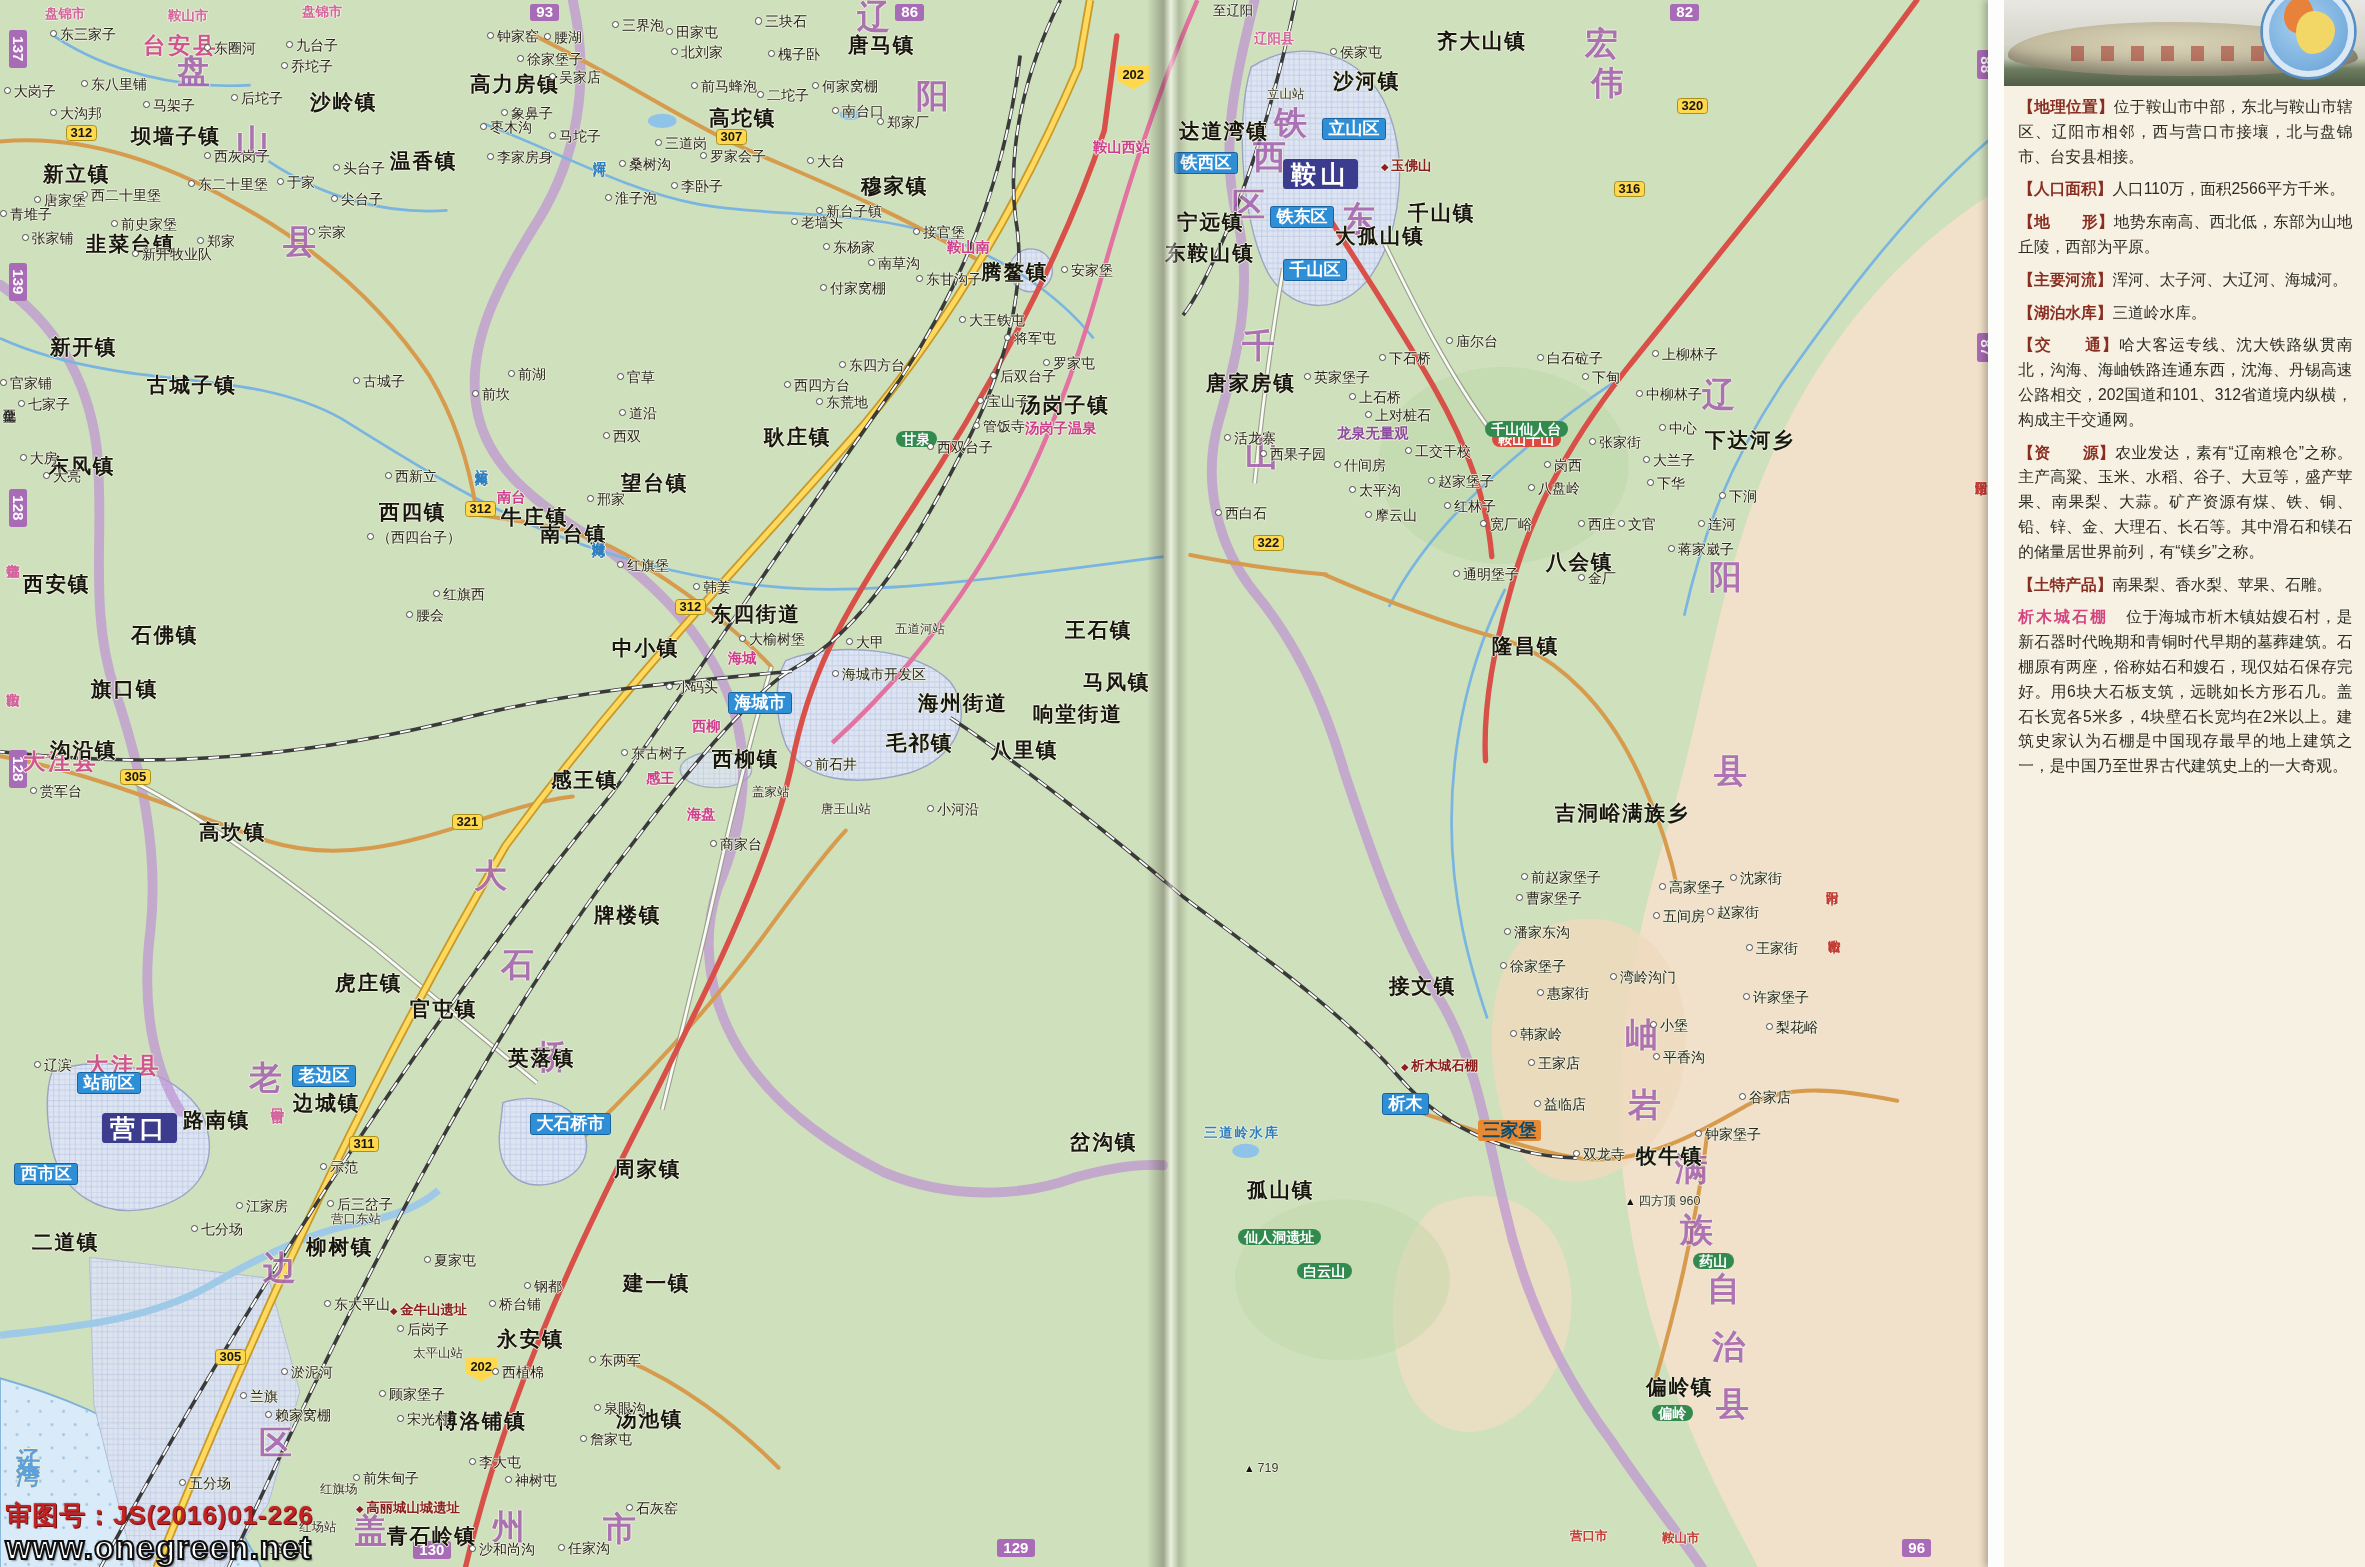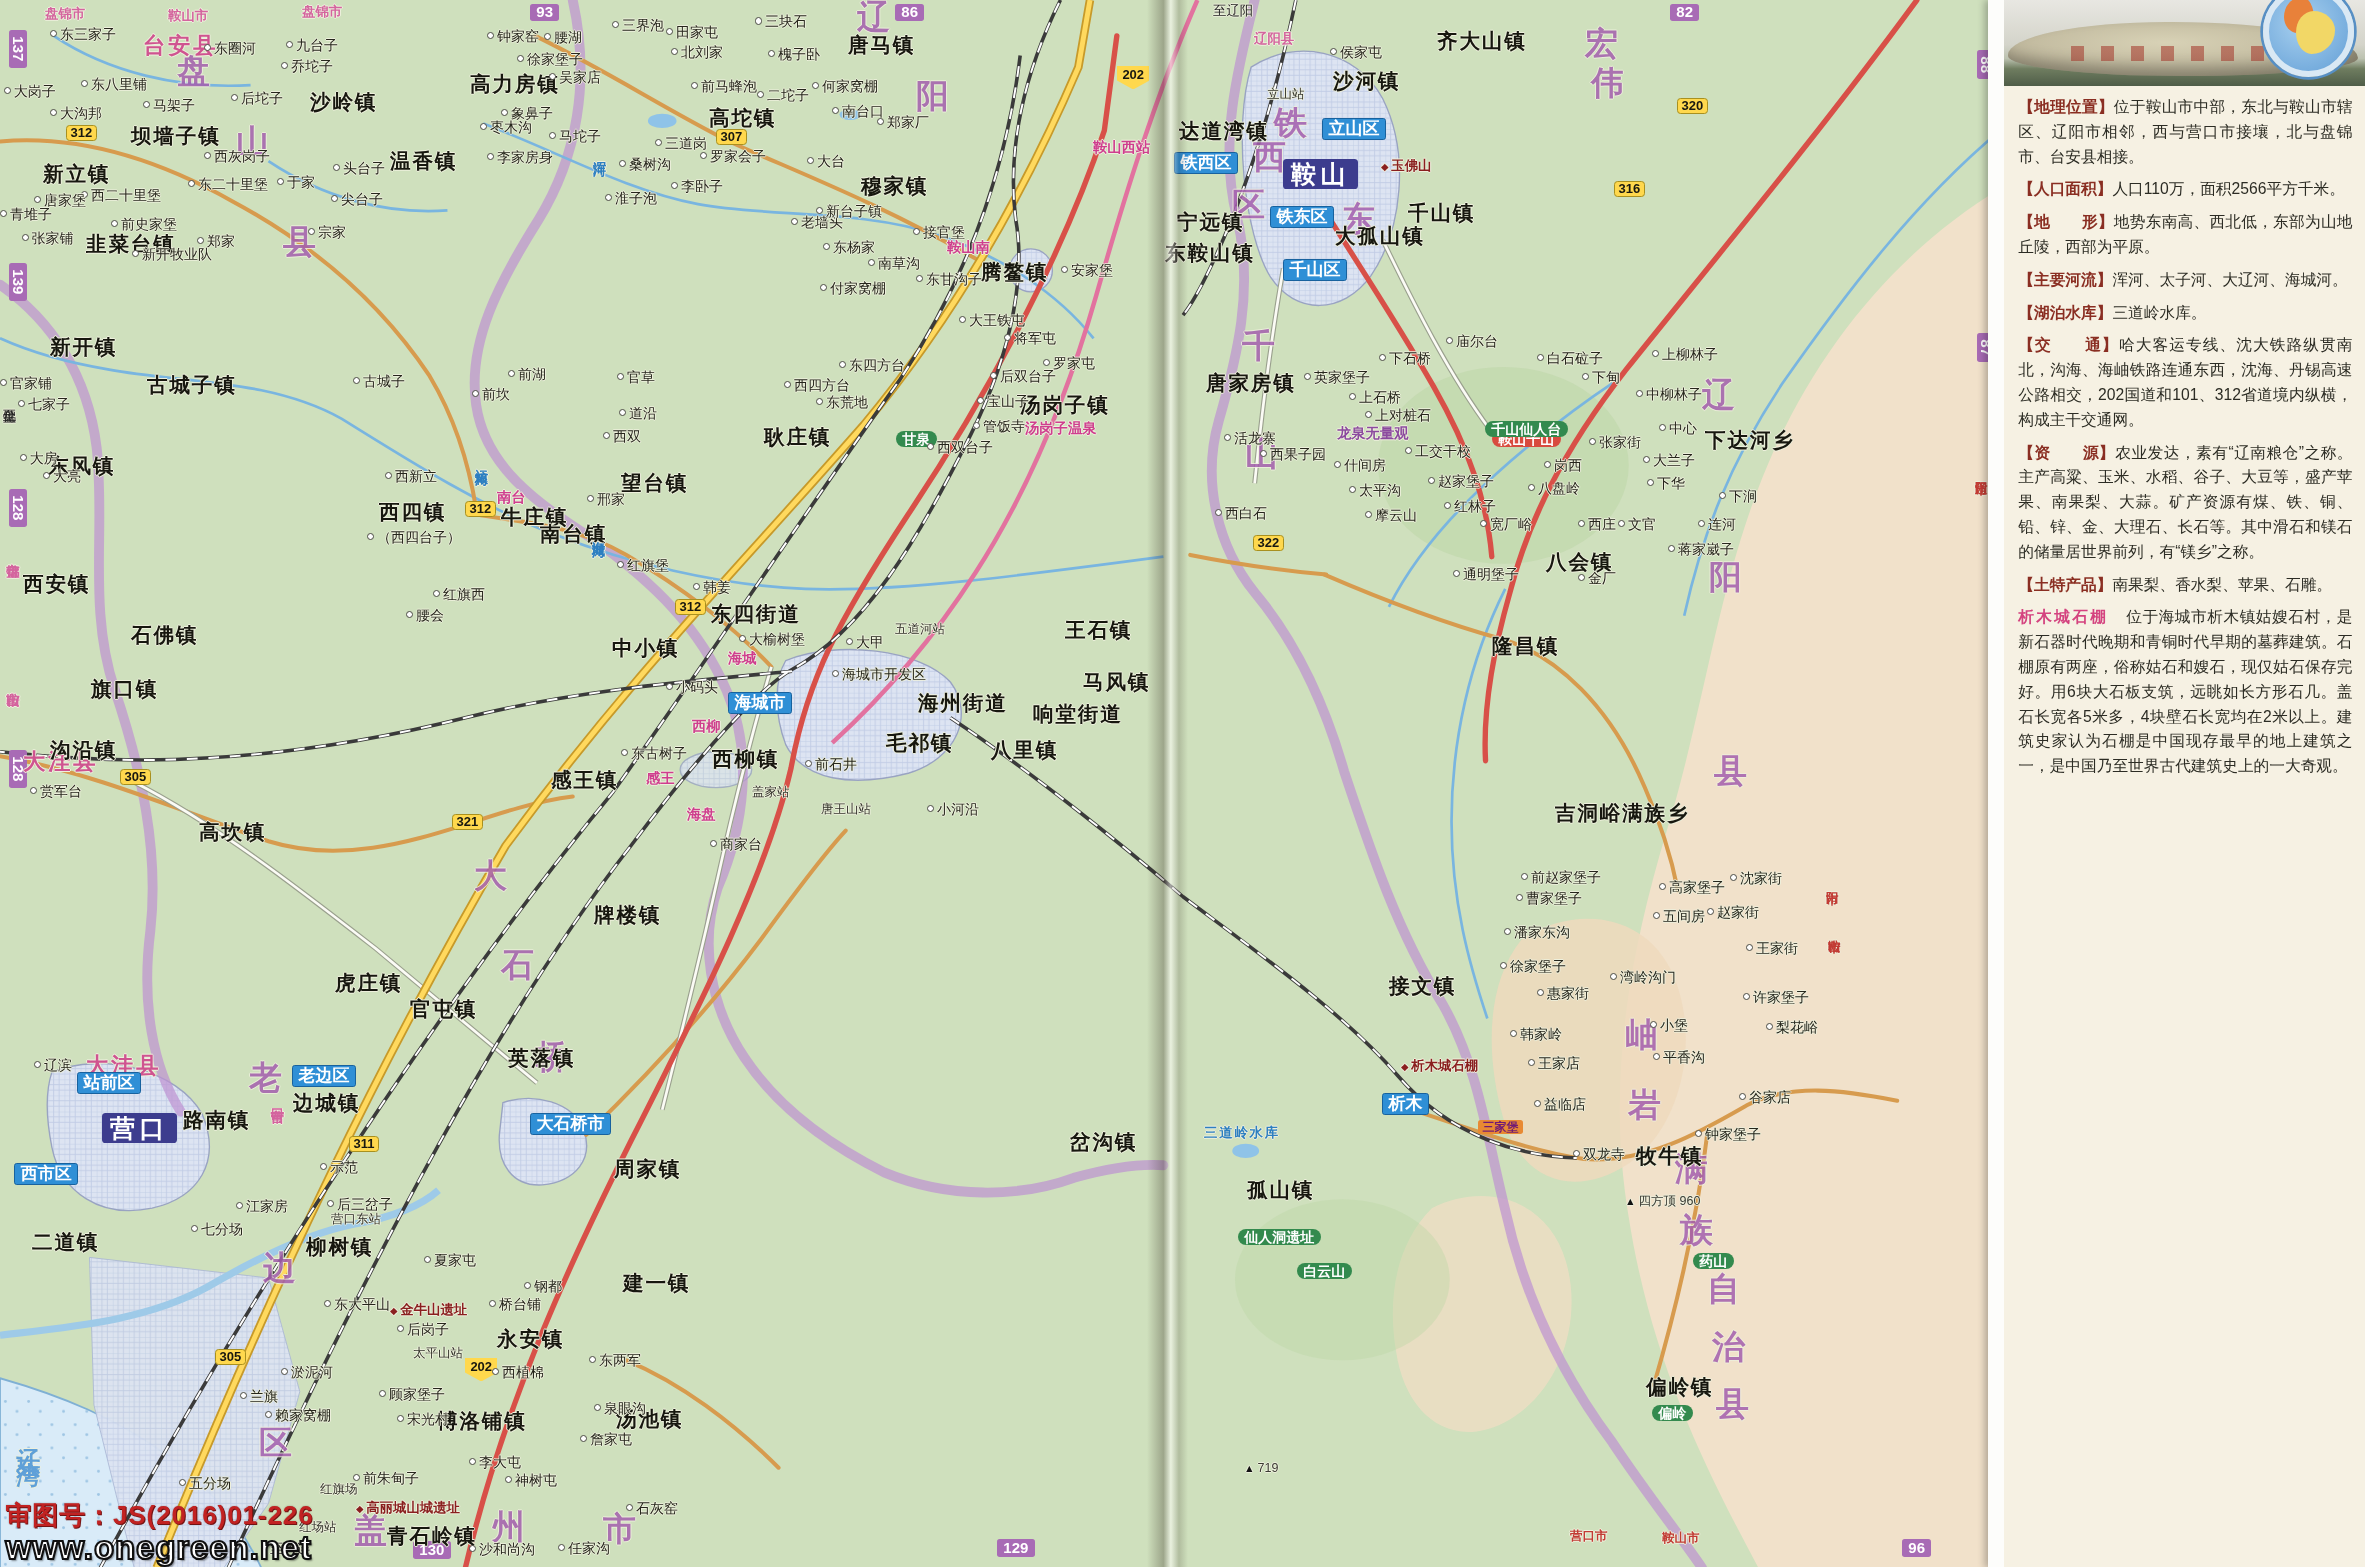--- a/index.html
+++ b/index.html
@@ -25,21 +25,21 @@
   .bpink{color:#d4649e;font-size:13.4px;font-weight:700;}
   .clg{color:var(--countypink);font-size:22.4px;font-weight:700;letter-spacing:2.7px;}
   .pchar{color:var(--purplechar);font-size:33px;font-weight:700;opacity:.85;}
   .red{color:#c23b34;font-size:12.5px;font-weight:700;}
   .riv{color:var(--rivertext);font-size:13.4px;font-weight:600;letter-spacing:1.8px;}
   .sea{color:#5fa0d8;font-size:24px;font-weight:600;letter-spacing:7.2px;}
   .sg{background:var(--scenicgreen);color:#fff;font-size:14px;font-weight:700;padding:0.9px 6.3px;
        border-radius:9px;text-shadow:none;}
   .sr{background:var(--scenicred);color:#fff;font-size:14px;font-weight:700;padding:0.9px 6.3px;
        border-radius:9px;text-shadow:none;}
-  .org{background:var(--orangebadge);color:#701a75;font-size:12px;font-weight:700;padding:0.9px 4.5px;
+  .org{background:var(--orangebadge);color:#0c4a6e;font-size:18px;font-weight:700;padding:0.9px 4.5px;
        border-radius:2.7px;text-shadow:none;}
   .site{color:var(--sitered);font-size:13.4px;font-weight:700;}
   .site::before{content:"◆ ";font-size:9.8px;}
   .tmpl{color:#8b4a9e;font-size:14.3px;font-weight:700;}
   .mtn{color:#3a3a32;font-size:12.5px;}
   .mtn::before{content:"▲ ";font-size:10.7px;color:#111;}
   .dir{color:#222;font-size:13.4px;}
   .shield{background:#ffd84d;border:1.3px solid #a8901f;color:#181810;font-weight:700;
        font-size:13px;padding:0 3.6px;border-radius:3.6px;text-shadow:none;}
   .nshield{background:#ffd84d;border:none;color:#181810;font-weight:700;font-size:13px;

